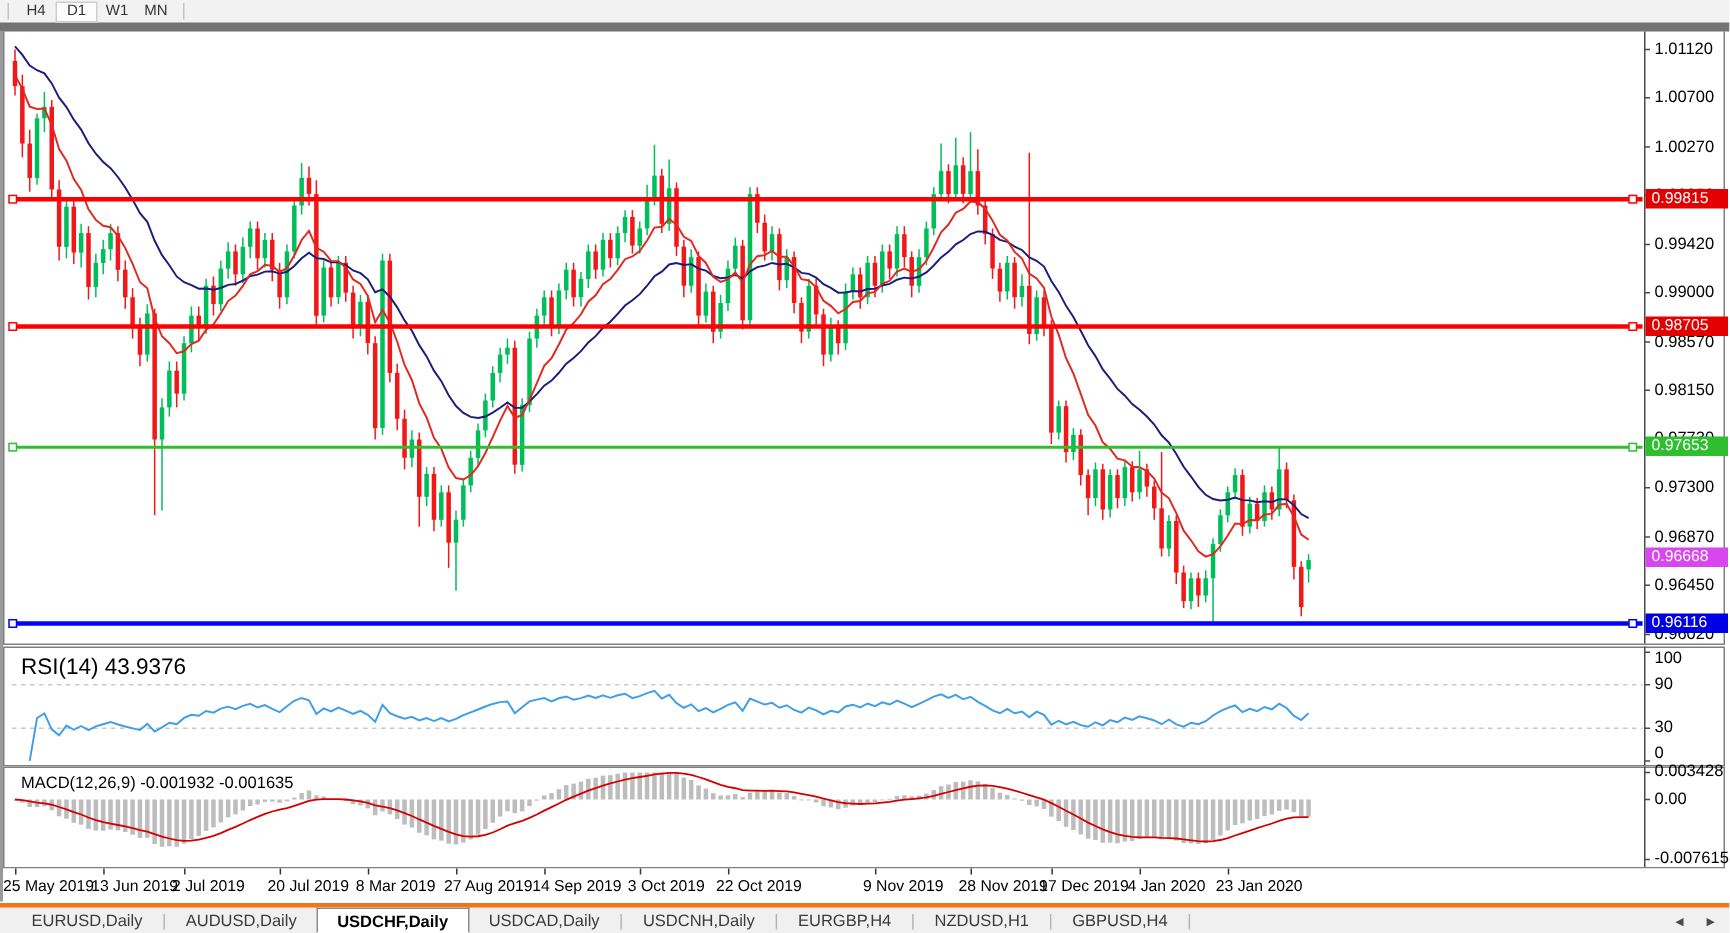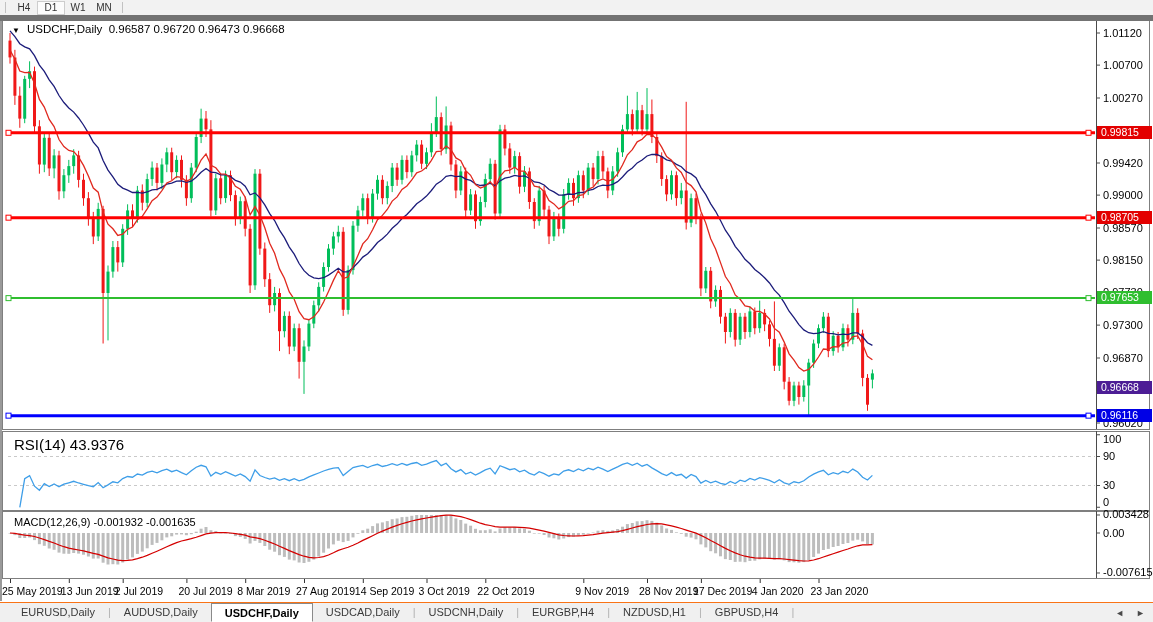--- a/index.html
+++ b/index.html
@@ -20,21 +20,21 @@
   #chart-svg{position:absolute;left:0;top:0;z-index:2;pointer-events:none;}
   #labels{position:absolute;left:0;top:0;width:1153px;height:622px;z-index:3;pointer-events:none;}
   .axlbl{position:absolute;font-size:11px;color:#000;white-space:nowrap;text-align:right;}
   .datelbl{position:absolute;font-size:10.5px;color:#000;white-space:nowrap;}
   .badge{position:absolute;left:1097px;width:51px;height:13px;line-height:13px;color:#fff;
     font-size:10.5px;padding-left:4px;z-index:5;}
   .paneTitle{position:absolute;font-size:11.5px;color:#000;white-space:nowrap;z-index:3;}
   .menuArrow{font-size:8px;margin-right:7px;}
   
   .tabbar{position:absolute;left:0;top:602px;width:1153px;height:20px;background:#f0f0f0;
-    border-top:1px solid #f97316;display:flex;align-items:stretch;padding-left:8px;box-sizing:border-box;z-index:4;}
+    border-top:3px solid #f97316;display:flex;align-items:stretch;padding-left:8px;box-sizing:border-box;z-index:4;}
   .tab{padding:0 13px;line-height:19px;font-size:11px;color:#3a3a3a;white-space:nowrap;cursor:default;}
   .tab.active{background:#fff;border:1px solid #8a8a8a;border-bottom:1px solid #fff;font-weight:bold;color:#000;}
   .tabsep{color:#b0b0b0;line-height:19px;}
   .tabnav{margin-left:auto;display:flex;align-items:center;gap:12px;padding-right:8px;}
   .tabnav span{font-size:9px;color:#4a4a4a;}
   .ledge{position:absolute;left:0;top:15px;width:2px;height:586px;background:#9a9a9a;z-index:1;}
 </style>
 </head>
 <body>
 
@@ -638,43 +638,40 @@
     <line x1="427.00000000000006" y1="579" x2="427.00000000000006" y2="583" stroke="#333"></line>
     <line x1="485.8" y1="579" x2="485.8" y2="583" stroke="#333"></line>
     <line x1="583.8000000000001" y1="579" x2="583.8000000000001" y2="583" stroke="#333"></line>
     <line x1="647.5" y1="579" x2="647.5" y2="583" stroke="#333"></line>
     <line x1="701.4000000000001" y1="579" x2="701.4000000000001" y2="583" stroke="#333"></line>
     <line x1="760.2" y1="579" x2="760.2" y2="583" stroke="#333"></line>
     <line x1="819.0000000000001" y1="579" x2="819.0000000000001" y2="583" stroke="#333"></line>
   </svg>
 
 <div id="labels">
-  <div class="paneTitle" style="left:12px;top:23px">
-    <span class="menuArrow">▼</span><span>USDCHF,Daily</span>&nbsp;&nbsp;<span>0.96587 0.96720 0.96473 0.96668</span>
-  </div>
   <div class="paneTitle" style="left:14px;top:436px;font-size:15px">RSI(14) 43.9376</div>
   <div class="paneTitle" style="left:14px;top:516px;font-size:11px">MACD(12,26,9) -0.001932 -0.001635</div>
 <div class="axlbl" style="top:26.5px;left:1103px">1.01120</div>
     <div class="axlbl" style="top:58.617652000001556px;left:1103px">1.00700</div>
     <div class="axlbl" style="top:91.50001000000134px;left:1103px">1.00270</div>
     <div class="axlbl" style="top:123.61766200000034px;left:1103px">0.99850</div>
     <div class="axlbl" style="top:156.50002000000097px;left:1103px">0.99420</div>
     <div class="axlbl" style="top:188.61767200000082px;left:1103px">0.99000</div>
     <div class="axlbl" style="top:221.5000300000006px;left:1103px">0.98570</div>
     <div class="axlbl" style="top:253.61768200000046px;left:1103px">0.98150</div>
     <div class="axlbl" style="top:285.73533400000116px;left:1103px">0.97730</div>
     <div class="axlbl" style="top:318.61769200000094px;left:1103px">0.97300</div>
     <div class="axlbl" style="top:351.5000500000007px;left:1103px">0.96870</div>
     <div class="axlbl" style="top:383.6177020000006px;left:1103px">0.96450</div>
     <div class="axlbl" style="top:416.50006000000036px;left:1103px">0.96020</div>
     <div class="badge" style="top:125.7941330000009px;background:#e30000">0.99815</div>
     <div class="badge" style="top:210.6764990000009px;background:#e30000">0.98705</div>
     <div class="badge" style="top:291.1235702000007px;background:#2fbe2f">0.97653</div>
     <div class="badge" style="top:408.65888240000066px;background:#0000e6">0.96116</div>
-    <div class="badge" style="top:381px;background:#4c1d95">0.96668</div>
+    <div class="badge" style="top:365px;background:#d946ef">0.96668</div>
     <div class="axlbl" style="top:433px;left:1103px">100</div>
     <div class="axlbl" style="top:450px;left:1103px">90</div>
     <div class="axlbl" style="top:479px;left:1103px">30</div>
     <div class="axlbl" style="top:496px;left:1103px">0</div>
     <div class="axlbl" style="top:508.49614399999996px;left:1103px">0.003428</div>
     <div class="axlbl" style="top:526.5px;left:1103px">0.00</div>
     <div class="axlbl" style="top:566.49398px;left:1103px">-0.007615</div>
     <div class="datelbl" style="top:585px;left:2px">25 May 2019</div>
     <div class="datelbl" style="top:585px;left:60.80000000000001px">13 Jun 2019</div>
     <div class="datelbl" style="top:585px;left:114.7px">2 Jul 2019</div>

